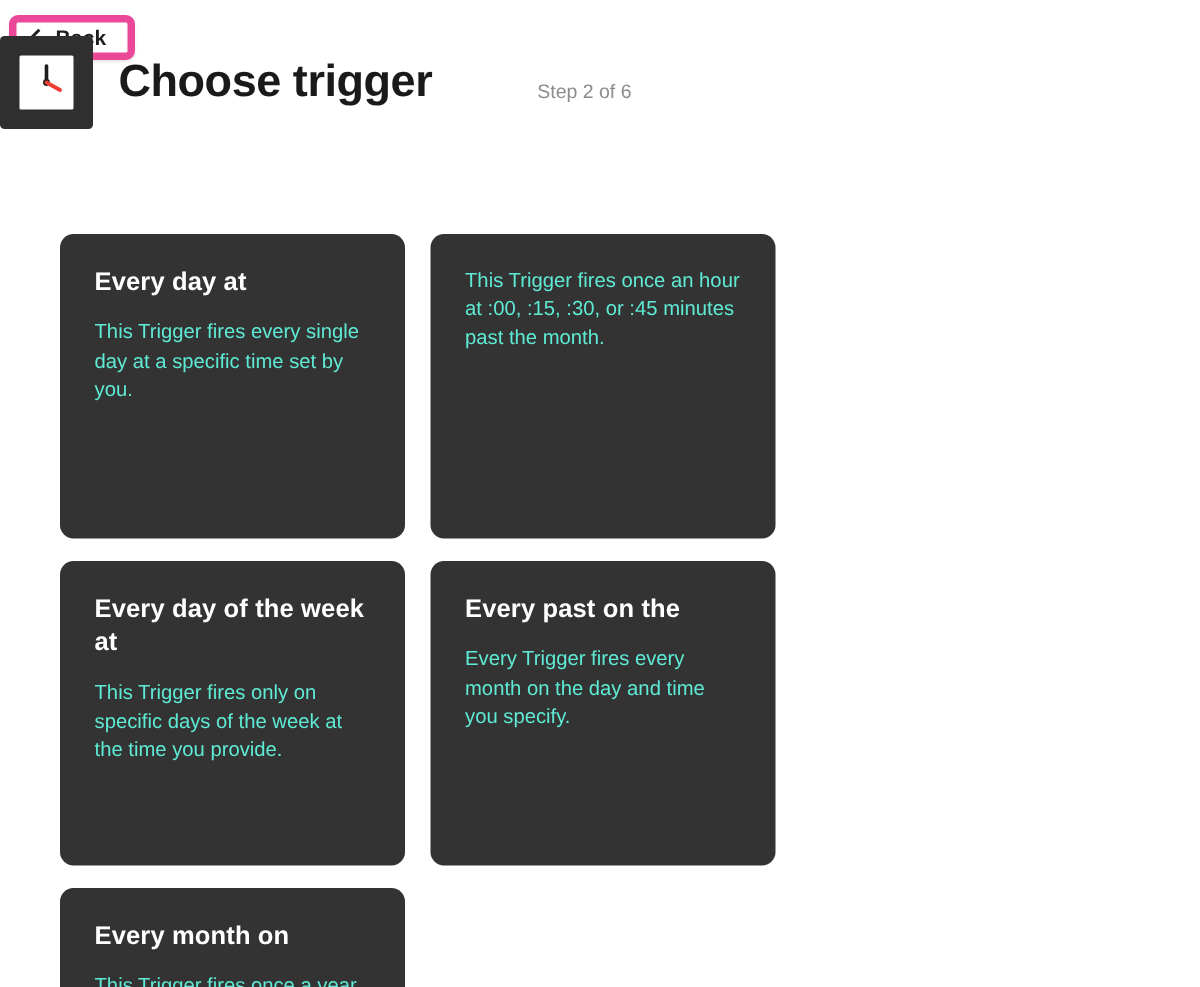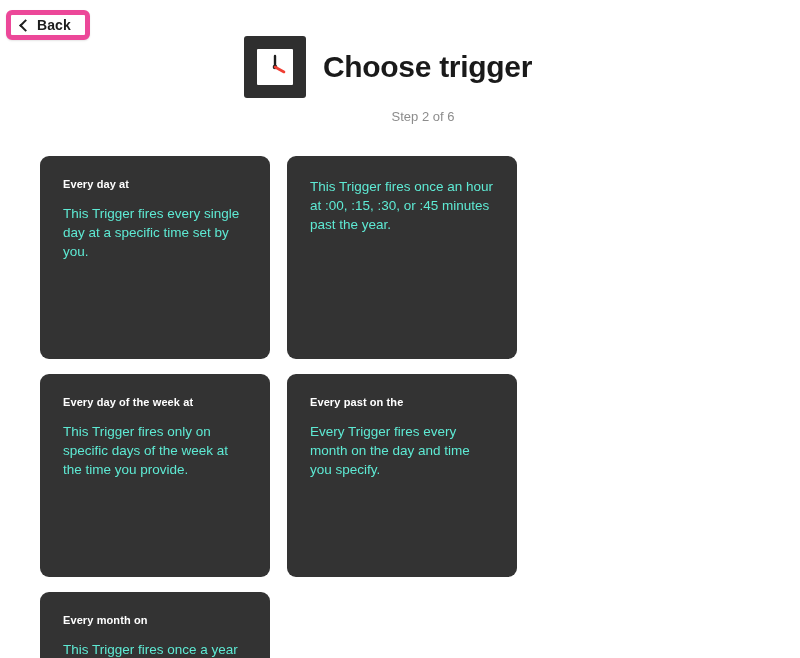--- a/index.html
+++ b/index.html
@@ -49,24 +49,23 @@
     font-size: 14px;
     font-weight: bold;
     color: #1d1d1d;
     letter-spacing: 0.1px;
   }
 
   
   .header {
     position: absolute;
     left: 0;
-    top: 36px;
+    top: 24px;
     width: 776px;
     display: flex;
-    flex-direction: column;
     align-items: center;
   }
   .header-row {
     display: flex;
     align-items: center;
     gap: 17px;
   }
   .app-icon {
     width: 62px;
     height: 62px;
@@ -104,21 +103,21 @@
     width: 230px;
     height: 203px;
     background: #333333;
     border-radius: 9px;
     padding: 21px 19px 0 23px;
     cursor: pointer;
     color: #ffffff;
     overflow: hidden;
   }
   .card-title {
-    font-size: 11px;
+    font-size: 17px;
     font-weight: bold;
     line-height: 1.32;
     color: #ffffff;
     margin: 0 0 12px 0;
     letter-spacing: 0.1px;
   }
   .card-desc {
     font-size: 13.5px;
     line-height: 1.42;
     color: #5eead4;
@@ -153,21 +152,21 @@
   </div>
 
   <div class="grid">
 
     <div class="card card-1">
       <p class="card-title">Every day at</p>
       <p class="card-desc">This Trigger fires every single day at a specific time set by you.</p>
     </div>
 
     <div class="card card-2">
-      <p class="card-desc">This Trigger fires once an hour at :00, :15, :30, or :45 minutes past the year.</p>
+      <p class="card-desc">This Trigger fires once an hour at :00, :15, :30, or :45 minutes past the month.</p>
     </div>
 
     <div class="card card-3">
       <p class="card-title">Every day of the week at</p>
       <p class="card-desc">This Trigger fires only on specific days of the week at the time you provide.</p>
     </div>
 
     <div class="card card-4">
       <p class="card-title">Every past on the</p>
       <p class="card-desc">Every Trigger fires every month on the day and time you specify.</p>

